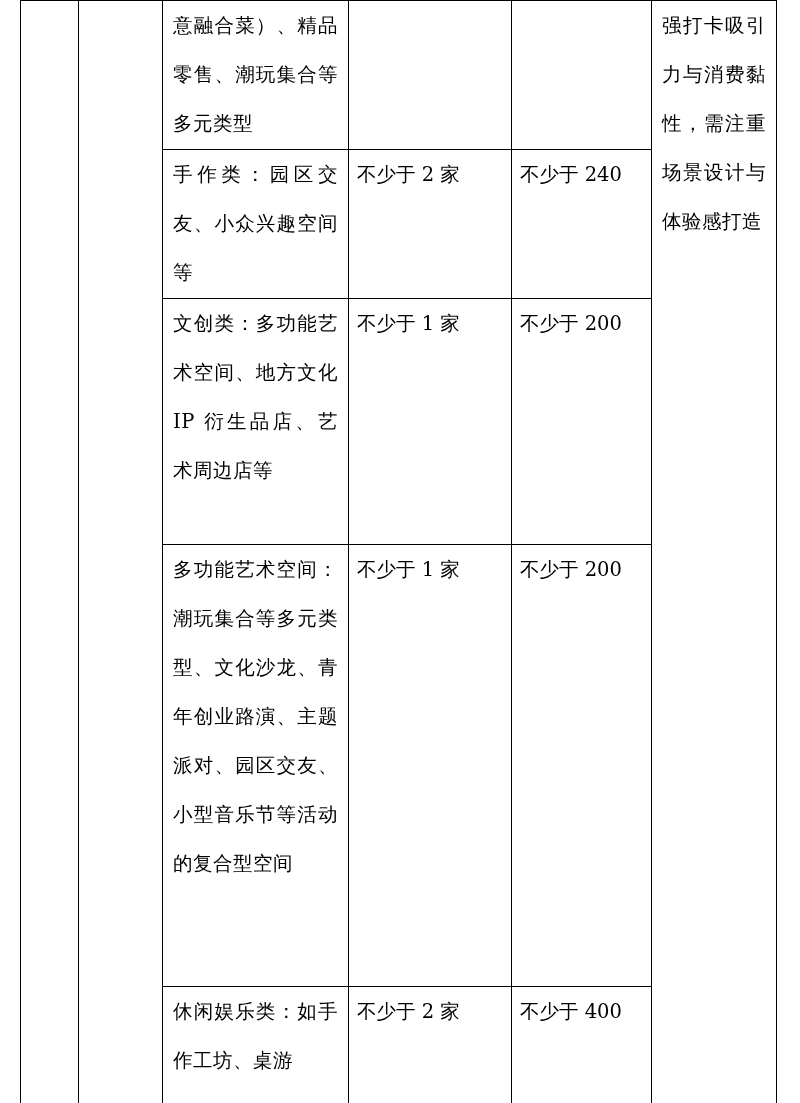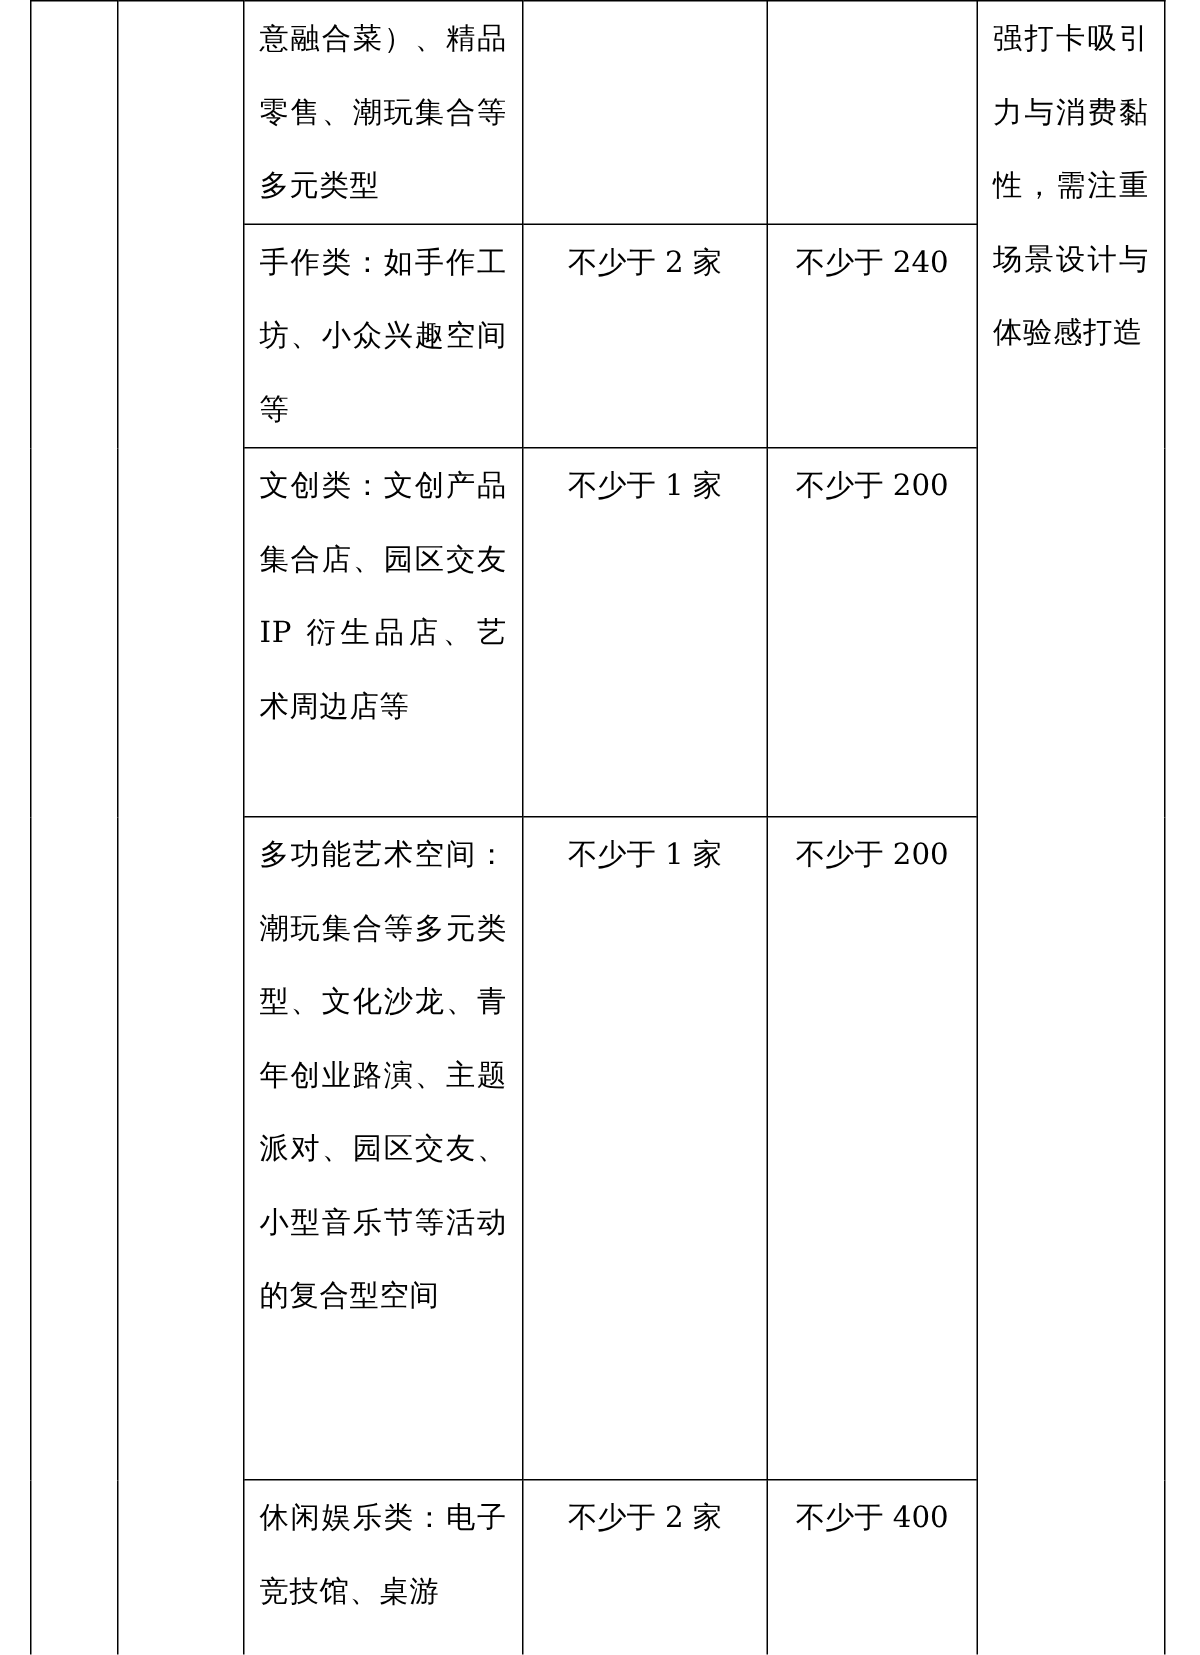--- a/index.html
+++ b/index.html
@@ -46,21 +46,21 @@
     letter-spacing: 0.5px;
     padding: 0 10px;
     text-align: justify;
     text-justify: inter-ideograph;
     word-break: break-all;
   }
   .cell-center {
     font-size: 19.5px;
     line-height: 49px;
     padding: 0 8px;
-    text-align: center;
+    text-align: left;
     white-space: nowrap;
   }
   .mid {
     vertical-align: middle;
   }
   
   .clip-top .cell-text {
     padding-top: 0;
   }
   .lastcol .cell-text {
@@ -99,33 +99,33 @@
         <td class="mid">
           <div class="cell-center"></div>
         </td>
         <td rowspan="5" class="lastcol">
           <div class="cell-text">强打卡吸引力与消费黏性，需注重场景设计与体验感打造</div>
         </td>
       </tr>
 
       <tr>
         <td style="height:148px">
-          <div class="cell-text">手作类：如手作工坊、小众兴趣空间等</div>
+          <div class="cell-text">手作类：园区交友、小众兴趣空间等</div>
         </td>
         <td class="mid">
           <div class="cell-center">不少于 2 家</div>
         </td>
         <td class="mid">
           <div class="cell-center">不少于 240</div>
         </td>
       </tr>
 
       <tr>
         <td style="height:245px">
-          <div class="cell-text">文创类：文创产品集合店、园区交友 IP 衍生品店、艺术周边店等</div>
+          <div class="cell-text">文创类：多功能艺术空间、地方文化 IP 衍生品店、艺术周边店等</div>
         </td>
         <td class="mid">
           <div class="cell-center">不少于 1 家</div>
         </td>
         <td class="mid">
           <div class="cell-center">不少于 200</div>
         </td>
       </tr>
 
       <tr>
@@ -135,21 +135,21 @@
         <td class="mid">
           <div class="cell-center">不少于 1 家</div>
         </td>
         <td class="mid">
           <div class="cell-center">不少于 200</div>
         </td>
       </tr>
 
       <tr>
         <td style="height:120px">
-          <div class="cell-text">休闲娱乐类：电子竞技馆、桌游</div>
+          <div class="cell-text">休闲娱乐类：如手作工坊、桌游</div>
         </td>
         <td class="mid">
           <div class="cell-center">不少于 2 家</div>
         </td>
         <td class="mid">
           <div class="cell-center">不少于 400</div>
         </td>
       </tr>
     </tbody>
   </table>

